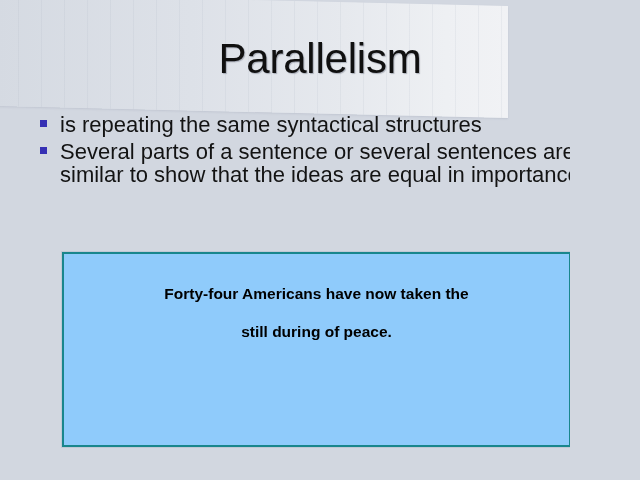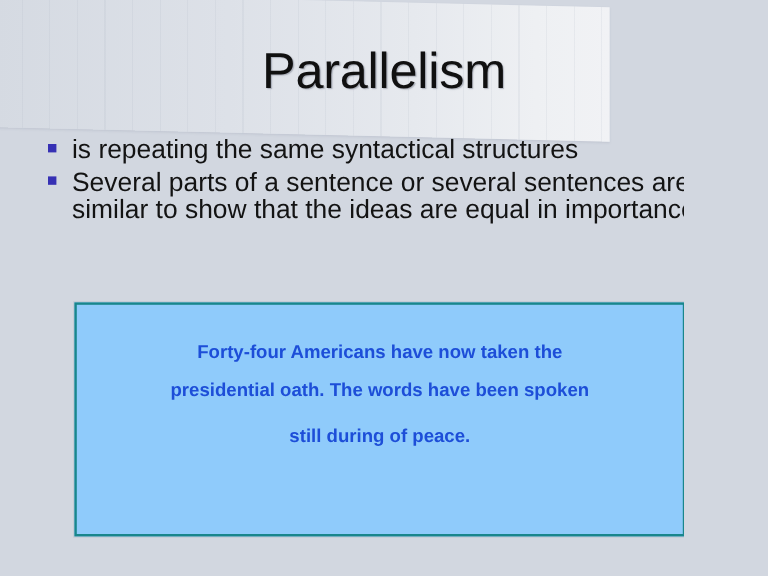--- a/index.html
+++ b/index.html
@@ -103,21 +103,21 @@
     box-shadow: 0 0 0 1px rgba(160,175,190,0.35);
   }
   #quote-text {
     position: absolute;
     left: 12px;
     right: 12px;
     top: 24px;
     text-align: center;
     font-size: 15.5px;
     font-weight: bold;
-    color: #1d4ed8;
+    color: #000000;
     line-height: 32px;
   }
   #quote-text .qline {
     display: block;
     white-space: nowrap;
   }
   #quote-text .qline.last {
     margin-top: 6px;
   }
 </style>
@@ -141,18 +141,17 @@
       <span class="bullet-marker"></span>
       <span class="bullet-text">Several parts of a sentence or several sentences are similar to show that the ideas are equal in importance.</span>
     </div>
 
 
   </div>
 
   <div id="quote-box">
     <div id="quote-text">
       <span class="qline">Forty-four Americans have now taken the</span>
-      <span class="qline">presidential oath. The words have been spoken</span>
       <span class="qline last">still during of peace.</span>
     </div>
   </div>
 
 </div>
 
 </body></html>

